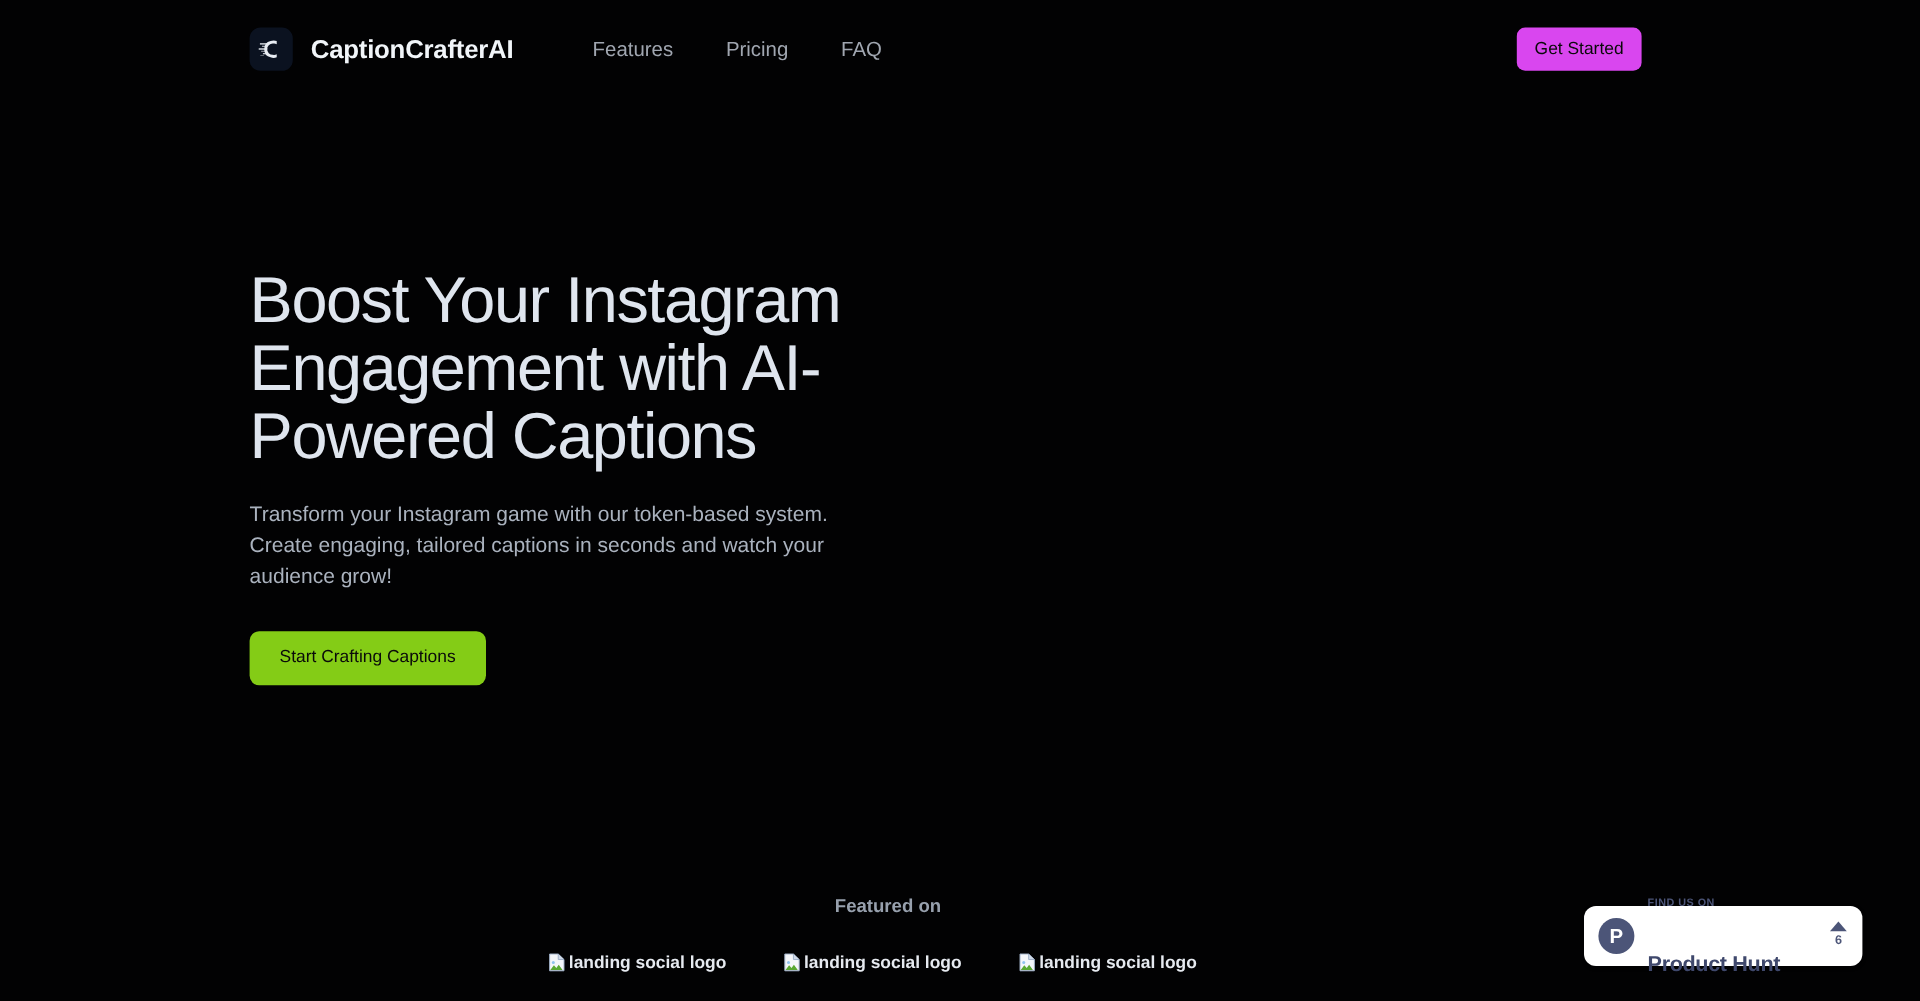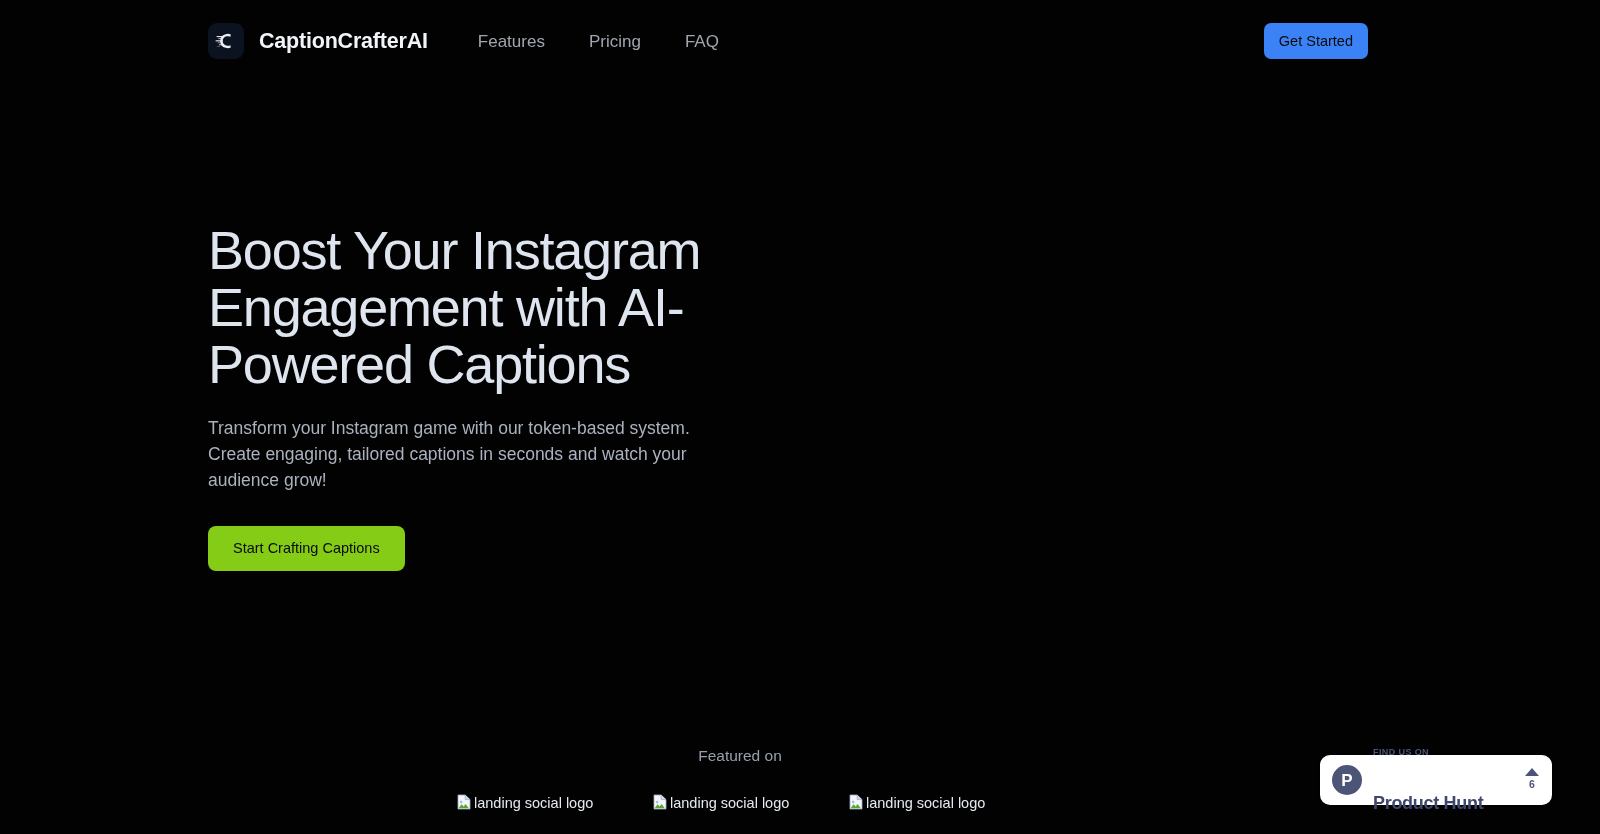--- a/index.html
+++ b/index.html
@@ -29,20 +29,21 @@
   
   .navbar {
     position: absolute;
     top: 0;
     left: 0;
     width: 1600px;
     height: 82px;
     display: flex;
     align-items: center;
     padding: 0 232px 0 208px;
+    gap: 16px;
   }
 
   .brand {
     display: flex;
     align-items: center;
     gap: 15px;
     flex: 0 0 auto;
   }
 
   .brand-logo {
@@ -80,21 +81,21 @@
     color: #a0a6b0;
     text-decoration: none;
     white-space: nowrap;
     line-height: 1;
     cursor: pointer;
   }
 
   .nav-spacer { flex: 1 1 auto; }
 
   .get-started-btn {
-    background: #3b82f6;
+    background: #d946ef;
     color: #0a0a0a;
     border: none;
     border-radius: 7px;
     font-family: "Liberation Sans", sans-serif;
     font-size: 14.5px;
     font-weight: 400;
     padding: 9px 15px;
     cursor: pointer;
     white-space: nowrap;
     line-height: 1.25;
@@ -142,20 +143,21 @@
     line-height: 1.2;
   }
 
   
   .featured {
     position: absolute;
     top: 746px;
     left: 0;
     width: 1480px;
     text-align: center;
+    font-weight: bold;
   }
 
   .featured-label {
     font-size: 15.5px;
     color: #97a0ad;
     line-height: 20px;
   }
 
   .featured-logos {
     margin-top: 28px;

